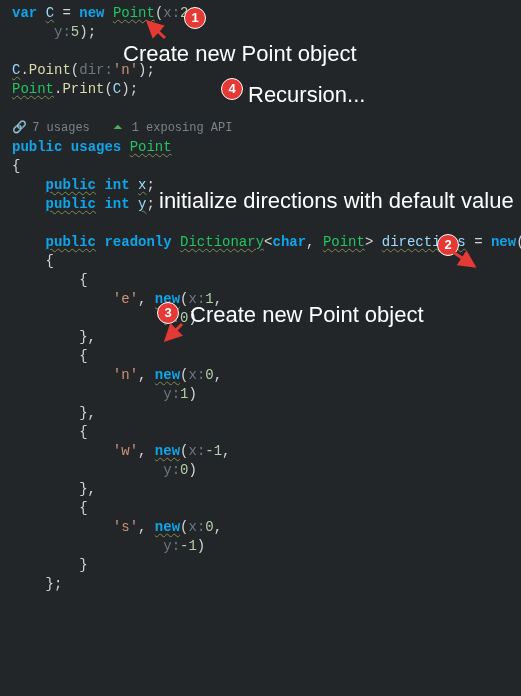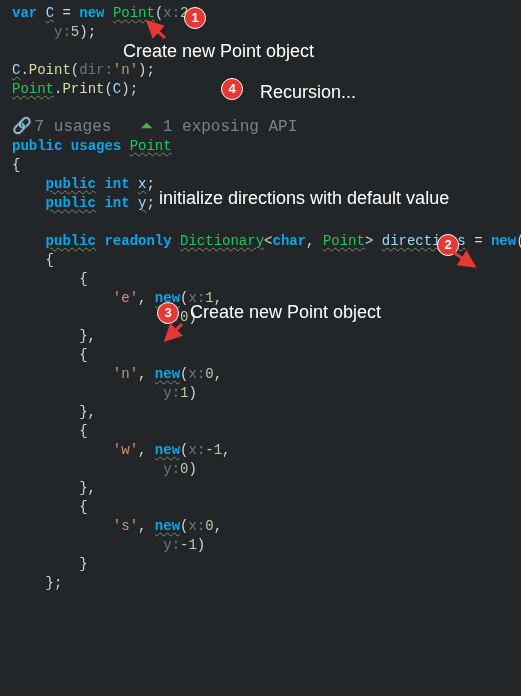--- a/index.html
+++ b/index.html
@@ -34,33 +34,33 @@
     text-decoration-thickness: 1px;
     text-underline-offset: 2px;
   }
   .wavy2 {
     text-decoration: underline wavy #7f8a55;
     text-decoration-thickness: 1px;
     text-underline-offset: 2px;
   }
   .hintrow {
     color: #7a828a;
-    font-size: 16px;
+    font-size: 12px;
   }
   .hinticon {
     display: inline-block;
     width: 13px;
     text-align: center;
   }
 
   .annotation {
     position: absolute;
     color: #ffffff;
     font-family: Arial, sans-serif;
-    font-size: 18px;
+    font-size: 22px;
     font-weight: 500;
     pointer-events: none;
   }
   .badge {
     position: absolute;
     width: 20px;
     height: 20px;
     border-radius: 50%;
     background: #e53935;
     border: 1px solid #ffffff;
@@ -118,21 +118,21 @@
   <defs>
       <marker id="ah1" markerWidth="6" markerHeight="6" refX="5" refY="3" orient="auto">
         <path d="M0,0 L6,3 L0,6 Z" fill="#e53935"></path>
       </marker>
     </defs>
   <line x1="25" y1="22" x2="8" y2="6" stroke="#e53935" stroke-width="3" marker-end="url(#ah1)"></line>
 </svg>
 <div class="annotation" style="left:123px; top:41px">Create new Point object</div>
 
 <div class="badge" style="left:221px; top:78px">4</div>
-<div class="annotation" style="left:260px; top:82px">Recursion...</div>
+<div class="annotation" style="left:248px; top:82px">Recursion...</div>
 
 <div class="annotation" style="left:159px; top:188px">initialize directions with default value</div>
 <div class="badge" style="left:437px; top:234px">2</div>
 <svg class="arrow" style="left:444px; top:244px" width="40" height="30">
   <defs>
       <marker id="ah2" markerWidth="6" markerHeight="6" refX="5" refY="3" orient="auto">
         <path d="M0,0 L6,3 L0,6 Z" fill="#e53935"></path>
       </marker>
     </defs>
   <line x1="6" y1="6" x2="30" y2="22" stroke="#e53935" stroke-width="3" marker-end="url(#ah2)"></line>

